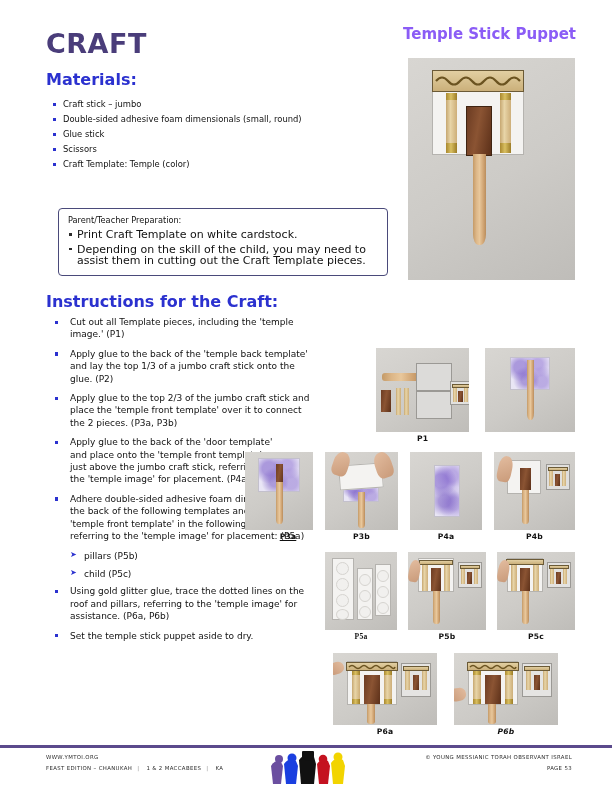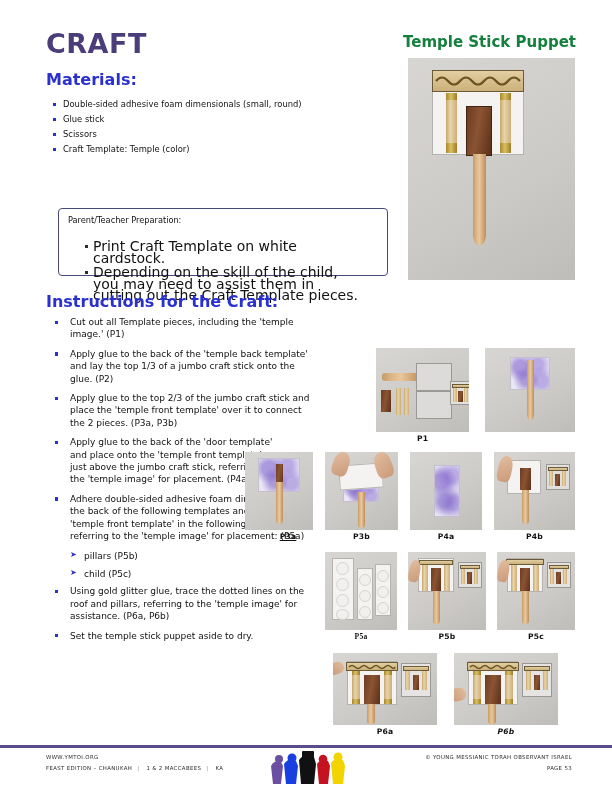--- a/index.html
+++ b/index.html
@@ -19,23 +19,23 @@
     position: absolute;
     left: 46px; top: 28px;
     font-size: 27px;
     letter-spacing: 0.5px;
     color: #4a3d7a;
     font-weight: bold;
     font-family: "DejaVu Sans", sans-serif;
   }
   .puppet-title {
     position: absolute;
-    right: 36px; top: 33px;
+    right: 36px; top: 25px;
     font-size: 15px;
-    color: #15803d;
+    color: #8b5cf6;
     font-weight: bold;
     text-align: left;
   }
   .materials-heading {
     position: absolute;
     left: 46px; top: 70px;
     font-size: 16px;
     color: #2b31cf;
     font-weight: bold;
   }
@@ -80,22 +80,22 @@
     border-radius: 4px;
     padding: 6px 9px 4px 9px;
   }
   .parent-box .pb-title {
     font-size: 8.2px;
     color: #111;
     margin-bottom: 4px;
   }
   .parent-box ul {
     list-style: none;
-    margin: 16px; padding: 0;
-    font-size: 14px;
+    margin: 0; padding: 0;
+    font-size: 11px;
     color: #111;
     line-height: 11.5px;
   }
   .parent-box ul li {
     position: relative;
     padding-left: 9px;
     margin-bottom: 3px;
   }
   .parent-box ul li::before {
     content: "";
@@ -221,20 +221,21 @@
 <body>
 
 <div class="page">
 
   <div class="craft-title">CRAFT</div>
   <div class="puppet-title">Temple Stick Puppet</div>
 
   <div class="materials-heading">Materials:</div>
 
   <ul class="materials-list">
+    <li>Craft stick – jumbo</li>
     <li>Double-sided adhesive foam dimensionals (small, round)</li>
     <li>Glue stick</li>
     <li>Scissors</li>
     <li>Craft Template: Temple (color)</li>
   </ul>
 
   <div class="parent-box">
     <div class="pb-title">Parent/Teacher Preparation:</div>
     <ul>
       <li>Print Craft Template on white cardstock.</li>

